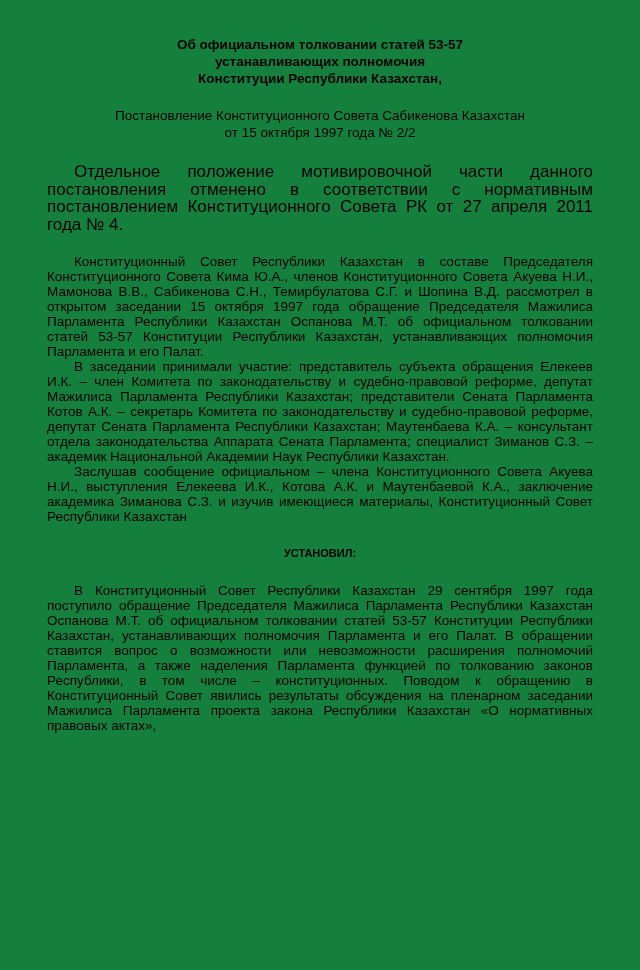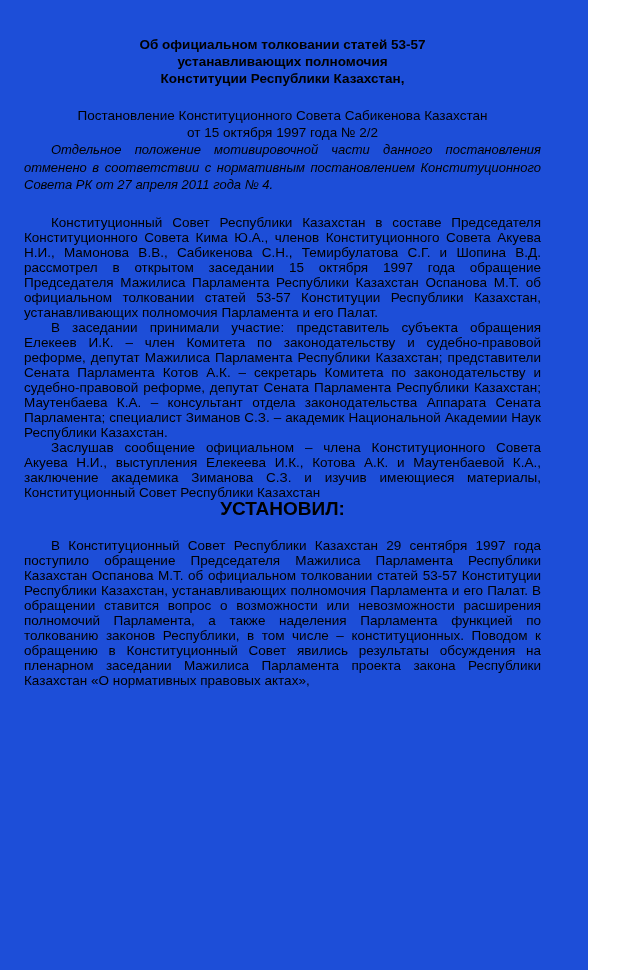--- a/index.html
+++ b/index.html
@@ -9,59 +9,60 @@
   }
   body {
     width: 640px;
     height: 970px;
     font-family: "Liberation Sans", sans-serif;
     color: #000000;
     overflow: hidden;
   }
   .page {
     box-sizing: border-box;
-    width: 588px;
+    width: 640px;
     height: 970px;
-    padding: 36px 47px 30px 24px;
-    background: #1d4ed8;
+    padding: 36px 47px 30px 47px;
+    background: #15803d;
   }
   .title-block {
     text-align: center;
     font-weight: bold;
     font-size: 13.5px;
     line-height: 17px;
   }
   .subtitle-block {
     text-align: center;
     font-size: 13.5px;
     line-height: 17px;
     margin-top: 20px;
   }
   .amendment-note {
-    font-style: italic;
-    font-size: 13px;
+    margin-top: 22px;
+    font-size: 17px;
     line-height: 17.5px;
     text-align: justify;
     text-indent: 27px;
   }
   .body-paragraph {
     margin: 0;
     font-size: 13.5px;
     line-height: 15px;
     text-align: justify;
     text-indent: 27px;
   }
   .paragraph-group {
     margin-top: 21px;
   }
   .section-heading {
+    margin-top: 21px;
     margin-bottom: 21px;
     text-align: center;
     font-weight: bold;
-    font-size: 19px;
+    font-size: 11px;
     line-height: 17px;
   }
 </style>
 </head>
 <body>
 
 <div class="page">
 
   <div class="title-block">
     <div>Об официальном толковании статей 53-57</div>

